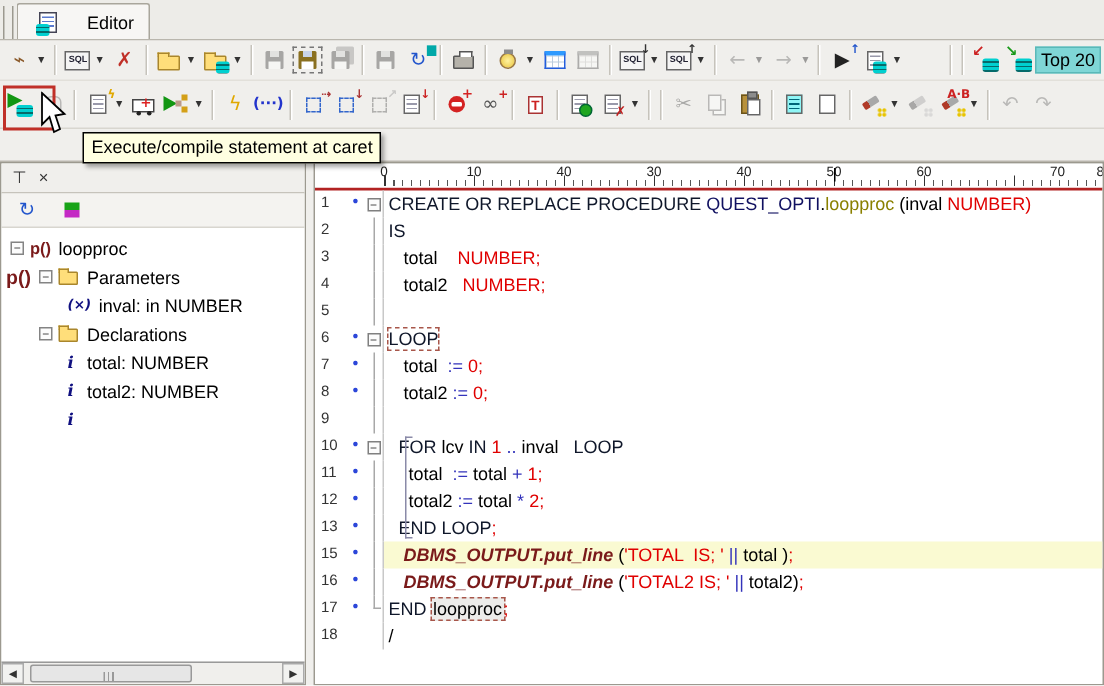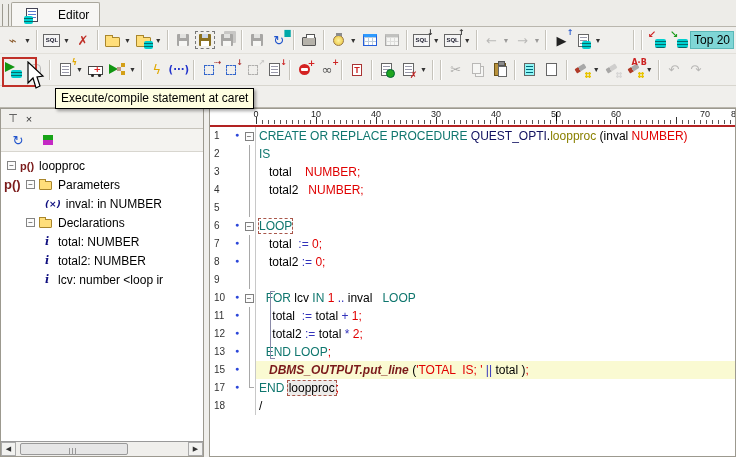--- a/index.html
+++ b/index.html
@@ -120,21 +120,21 @@
   .cl{height:18px;display:flex;align-items:stretch}
   .ln{width:21px;flex:none;font-size:10px;color:#333;padding:3px 0 0 4px}
   .dotc{width:12px;flex:none;text-align:center;font-size:7px;color:#2B46D9;padding-top:4px}
   .foldc{width:13px;flex:none;display:flex;align-items:center;justify-content:center;border-right:1px solid #C8C8C8;position:relative}
   .fbox{width:9px;height:9px;border:1px solid #808080;background:#FCFCFC;font:8px/7px "Liberation Sans",sans-serif;text-align:center;color:#333}
   .fline{position:absolute;left:6px;top:0;bottom:0;width:1px;background:#A8A8A8}
   .fend{bottom:9px}
   .fendh{position:absolute;left:6px;bottom:9px;width:5px;height:1px;background:#A8A8A8}
   .codepart{flex:1;font-size:12px;white-space:pre;padding:2px 0 0 3px}
   .cl.hl .codepart{background:#FAFAD2}
-  .s-k{color:#0f766e}
+  .s-k{color:#0f172a}
   .s-p{color:#000}
   .s-r,.s-s{color:#E00000}
   .s-o{color:#3333BB}
   .s-n{color:#101060}
   .s-pr{color:#8A8000}
   .s-m{color:#7A1A1A;font-weight:bold;font-style:italic}
   .boxk{outline:1px dashed #A8564A}
   .box2{border:1px dashed #A8564A;background:#EDECEA;padding:0 1px;margin:0 -1px}
   .bracket{position:absolute;width:5px;border-left:1px solid #8A8AA8;border-top:1px solid #8A8AA8;border-bottom:1px solid #8A8AA8}
 </style>
@@ -498,21 +498,20 @@
           <div class="trow" style="padding-left: 44px;">
             <span class="t-var">i</span>
             <span>total: NUMBER</span>
           </div>
           <div class="trow" style="padding-left: 44px;">
             <span class="t-var">i</span>
             <span>total2: NUMBER</span>
           </div>
           <div class="trow" style="padding-left: 44px;">
             <span class="t-var">i</span>
-            <span>lcv: number &lt;loop ir</span>
           </div>
         </div>
       <div class="hscroll">
         <div class="sarr">◀</div>
         <div class="strack">
             <div class="sthumb"></div>
           </div>
         <div class="sarr">▶</div>
       </div>
     </div>
@@ -642,20 +641,28 @@
           </div>
           <div class="cl hl">
             <span class="ln">15</span>
             <span class="dotc">●</span>
             <span class="foldc">
               <span class="fline"></span>
             </span>
             <span class="codepart"><span class="s-p">   </span><span class="s-m">DBMS_OUTPUT.put_line </span><span class="s-p">(</span><span class="s-s">'TOTAL  IS; ' </span><span class="s-o">|| </span><span class="s-p">total )</span><span class="s-r">;</span></span>
           </div>
           <div class="cl">
+            <span class="ln">16</span>
+            <span class="dotc">●</span>
+            <span class="foldc">
+              <span class="fline"></span>
+            </span>
+            <span class="codepart"><span class="s-p">   </span><span class="s-m">DBMS_OUTPUT.put_line </span><span class="s-p">(</span><span class="s-s">'TOTAL2 IS; ' </span><span class="s-o">|| </span><span class="s-p">total2)</span><span class="s-r">;</span></span>
+          </div>
+          <div class="cl">
             <span class="ln">17</span>
             <span class="dotc">●</span>
             <span class="foldc">
               <span class="fline fend"></span>
               <span class="fendh"></span>
             </span>
             <span class="codepart"><span class="s-k">END </span><span class="s-p box2">loopproc</span><span class="s-r">;</span></span>
           </div>
           <div class="cl">
             <span class="ln">18</span>

